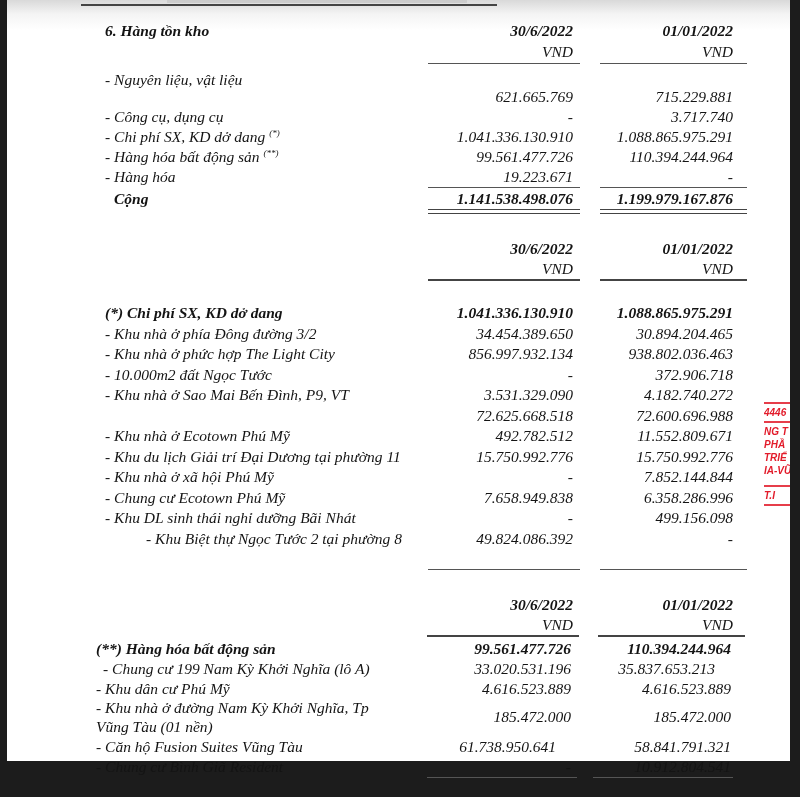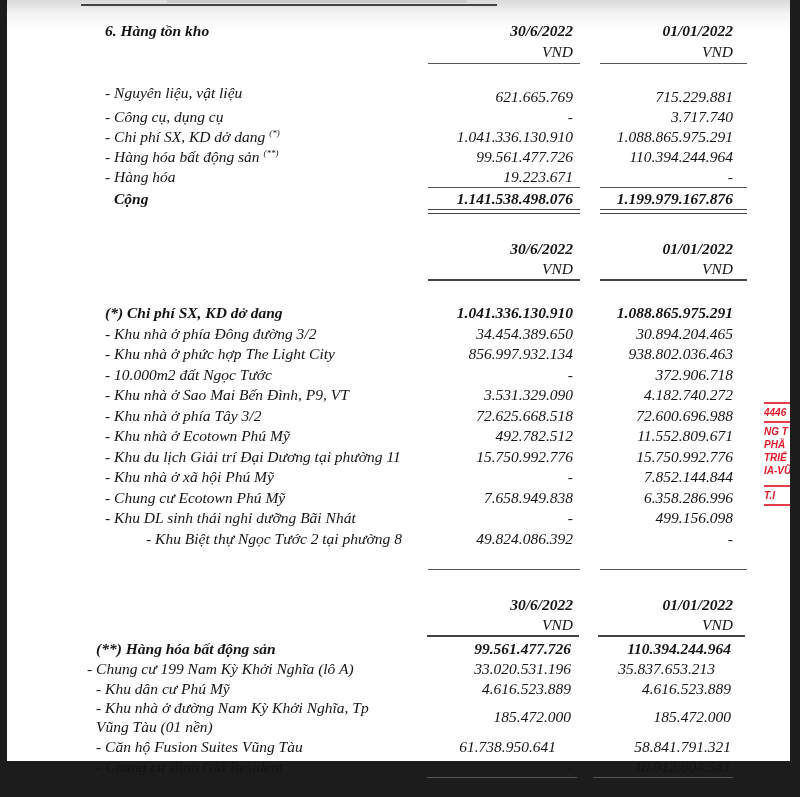--- a/index.html
+++ b/index.html
@@ -47,21 +47,21 @@
   <div class="topline"></div>
 
   <div class="abs bold" style="left:98px; top:22px;">6.  Hàng tồn kho</div>
   <div class="abs bold r1" style="top:22px;">30/6/2022</div>
   <div class="abs bold r2" style="top:22px;">01/01/2022</div>
   <div class="abs r1" style="top:43px;">VND</div>
   <div class="abs r2" style="top:43px;">VND</div>
   <div class="hline" style="left:421px; width:152px; top:63px;"></div>
   <div class="hline" style="left:593px; width:147px; top:63px;"></div>
 
-  <div class="abs lbl" style="top:84px;">-  Nguyên liệu, vật liệu</div>
+  <div class="abs lbl" style="top:71px;">-  Nguyên liệu, vật liệu</div>
   <div class="abs r1" style="top:88px;">621.665.769</div>
   <div class="abs r2" style="top:88px;">715.229.881</div>
 
   <div class="abs lbl" style="top:108px;">-  Công cụ, dụng cụ</div>
   <div class="abs r1" style="top:108px;">-</div>
   <div class="abs r2" style="top:108px;">3.717.740</div>
 
   <div class="abs" style="left:98px; top:128px;"><span>- Chi phí SX, KD dở dang </span><sup>(*)</sup></div>
   <div class="abs r1" style="top:128px;">1.041.336.130.910</div>
   <div class="abs r2" style="top:128px;">1.088.865.975.291</div>
@@ -103,21 +103,20 @@
   <div class="abs r2" style="top:345px;">938.802.036.463</div>
 
   <div class="abs lbl" style="top:366px;">- 10.000m2 đất Ngọc Tước</div>
   <div class="abs r1" style="top:366px;">-</div>
   <div class="abs r2" style="top:366px;">372.906.718</div>
 
   <div class="abs lbl" style="top:386px;">- Khu nhà ở Sao Mai Bến Đình, P9, VT</div>
   <div class="abs r1" style="top:386px;">3.531.329.090</div>
   <div class="abs r2" style="top:386px;">4.182.740.272</div>
 
-  <div class="abs lbl" style="top:407px;">- Khu nhà ở phía Tây 3/2</div>
   <div class="abs r1" style="top:407px;">72.625.668.518</div>
   <div class="abs r2" style="top:407px;">72.600.696.988</div>
 
   <div class="abs lbl" style="top:427px;">- Khu nhà ở Ecotown Phú Mỹ</div>
   <div class="abs r1" style="top:427px;">492.782.512</div>
   <div class="abs r2" style="top:427px;">11.552.809.671</div>
 
   <div class="abs lbl" style="top:448px;">- Khu du lịch Giải trí Đại Dương tại phường 11</div>
   <div class="abs r1" style="top:448px;">15.750.992.776</div>
   <div class="abs r2" style="top:448px;">15.750.992.776</div>
@@ -145,21 +144,21 @@
   <div class="abs bold r2" style="top:596px;">01/01/2022</div>
   <div class="abs r1" style="top:616px;">VND</div>
   <div class="abs r2" style="top:616px;">VND</div>
   <div class="hline thick" style="left:420px; width:152px; top:635px;"></div>
   <div class="hline thick" style="left:591px; width:147px; top:635px;"></div>
 
   <div class="abs bold" style="left:89px; top:640px;">(**) Hàng hóa bất động sản</div>
   <div class="abs bold r1" style="top:640px; right:219px;">99.561.477.726</div>
   <div class="abs bold r2" style="top:640px; right:59px;">110.394.244.964</div>
 
-  <div class="abs" style="left:80px; top:660px;"> - Chung cư 199 Nam Kỳ Khởi Nghĩa (lô A)</div>
+  <div class="abs" style="left:96px; top:660px;"> - Chung cư 199 Nam Kỳ Khởi Nghĩa (lô A)</div>
   <div class="abs r1" style="top:660px; right:219px;">33.020.531.196</div>
   <div class="abs r2" style="top:660px; right:75px;">35.837.653.213</div>
 
   <div class="abs" style="left:89px; top:680px;"> - Khu dân cư Phú Mỹ</div>
   <div class="abs r1" style="top:680px; right:219px;">4.616.523.889</div>
   <div class="abs r2" style="top:680px; right:59px;">4.616.523.889</div>
 
   <div class="abs" style="left:89px; top:699px;"> - Khu nhà ở đường Nam Kỳ Khởi Nghĩa, Tp</div>
   <div class="abs" style="left:89px; top:718px;">Vũng Tàu (01 nền)</div>
   <div class="abs r1" style="top:708px; right:219px;">185.472.000</div>

